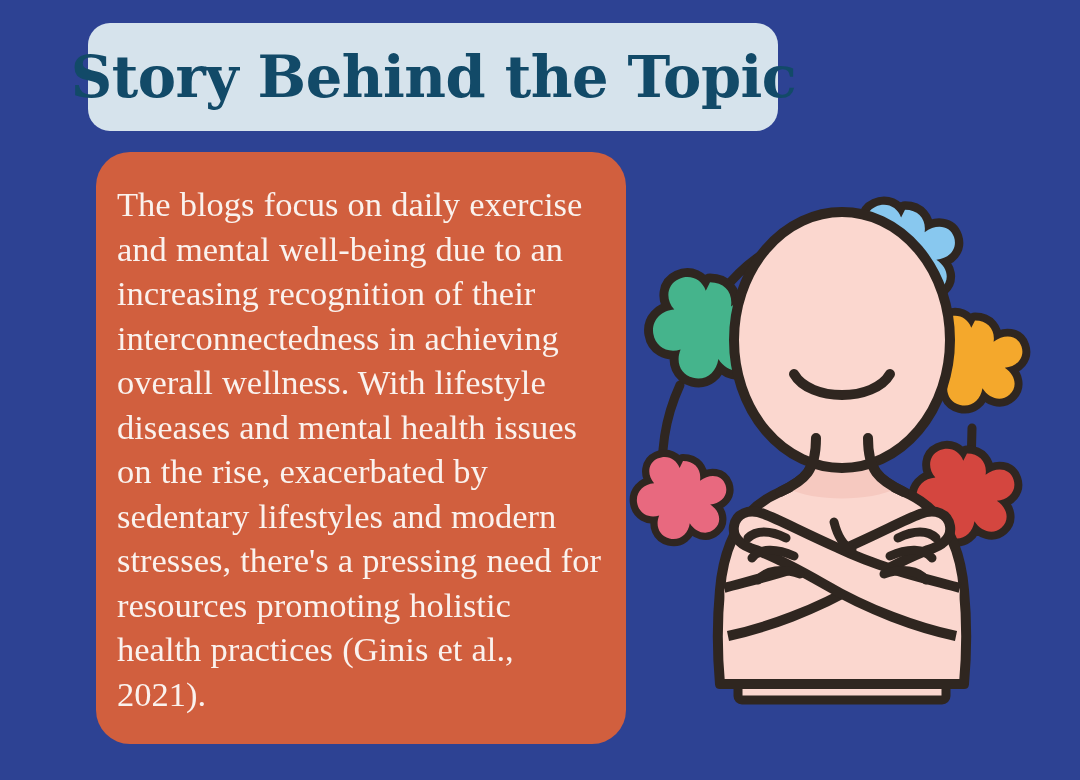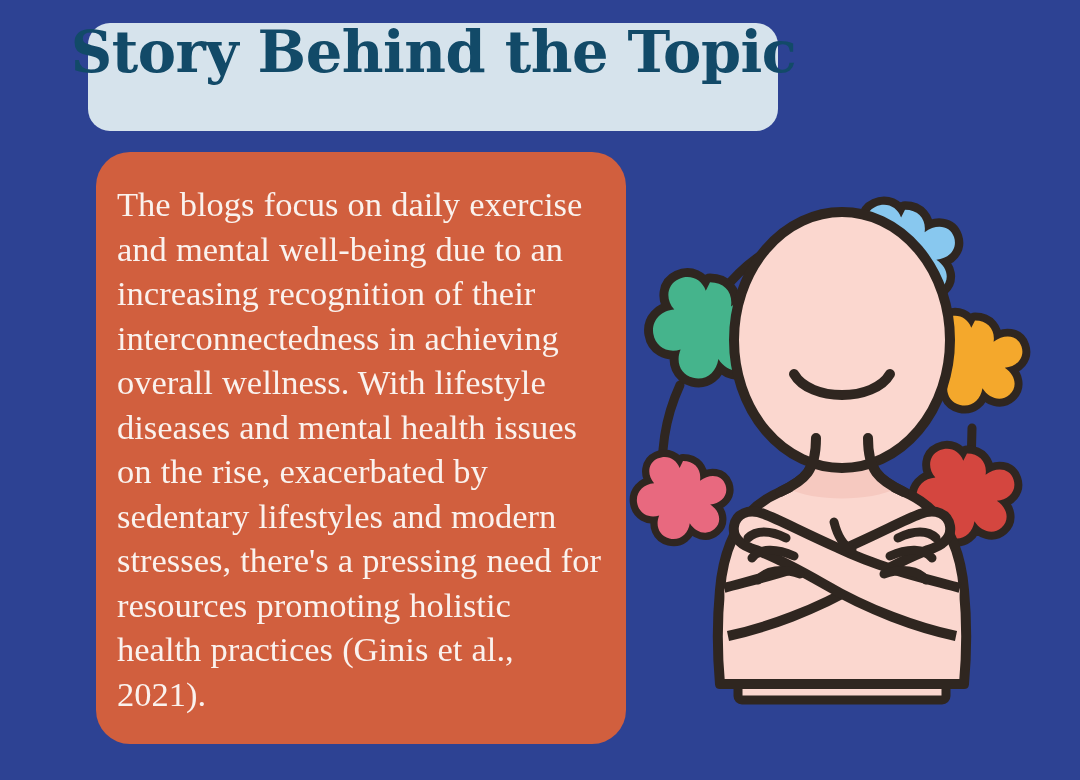--- a/index.html
+++ b/index.html
@@ -23,20 +23,21 @@
   
   #title-banner {
     position: absolute;
     left: 88px;
     top: 23px;
     width: 690px;
     height: 108px;
     background: #d6e3ec;
     border-radius: 22px;
     display: flex;
+    align-items: center;
     justify-content: center;
     box-sizing: border-box;
     padding: 0 20px;
   }
   #title-text {
     font-family: "DejaVu Serif", "Liberation Serif", serif;
     font-weight: 700;
     font-size: 58px;
     line-height: 1;
     color: #124a68;

